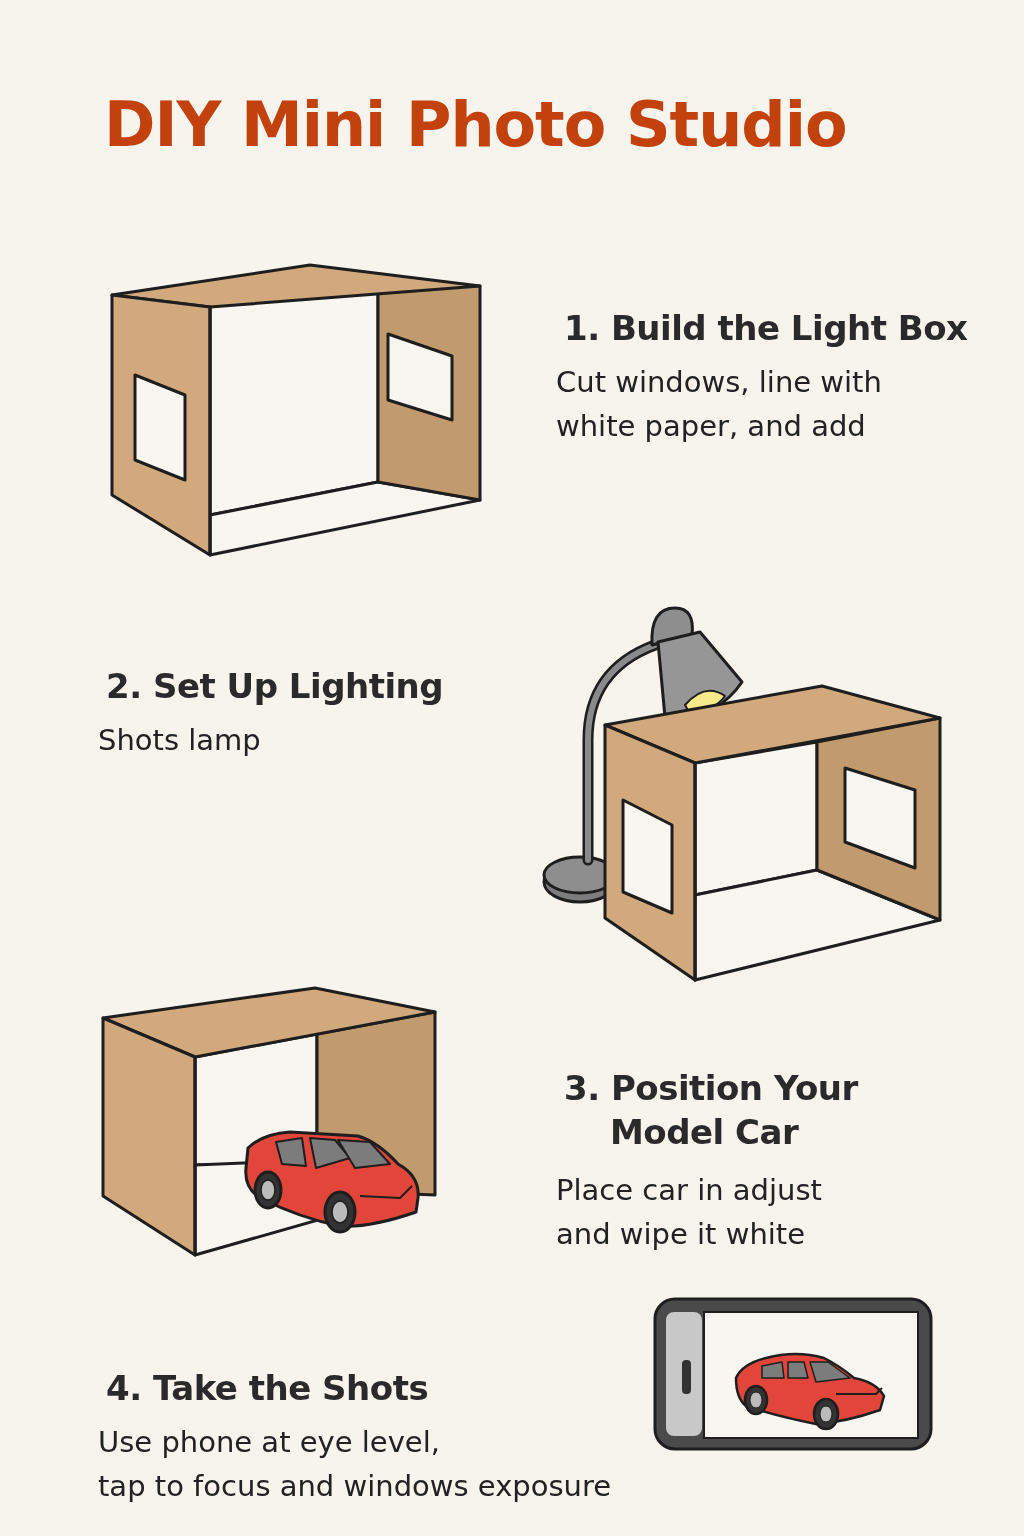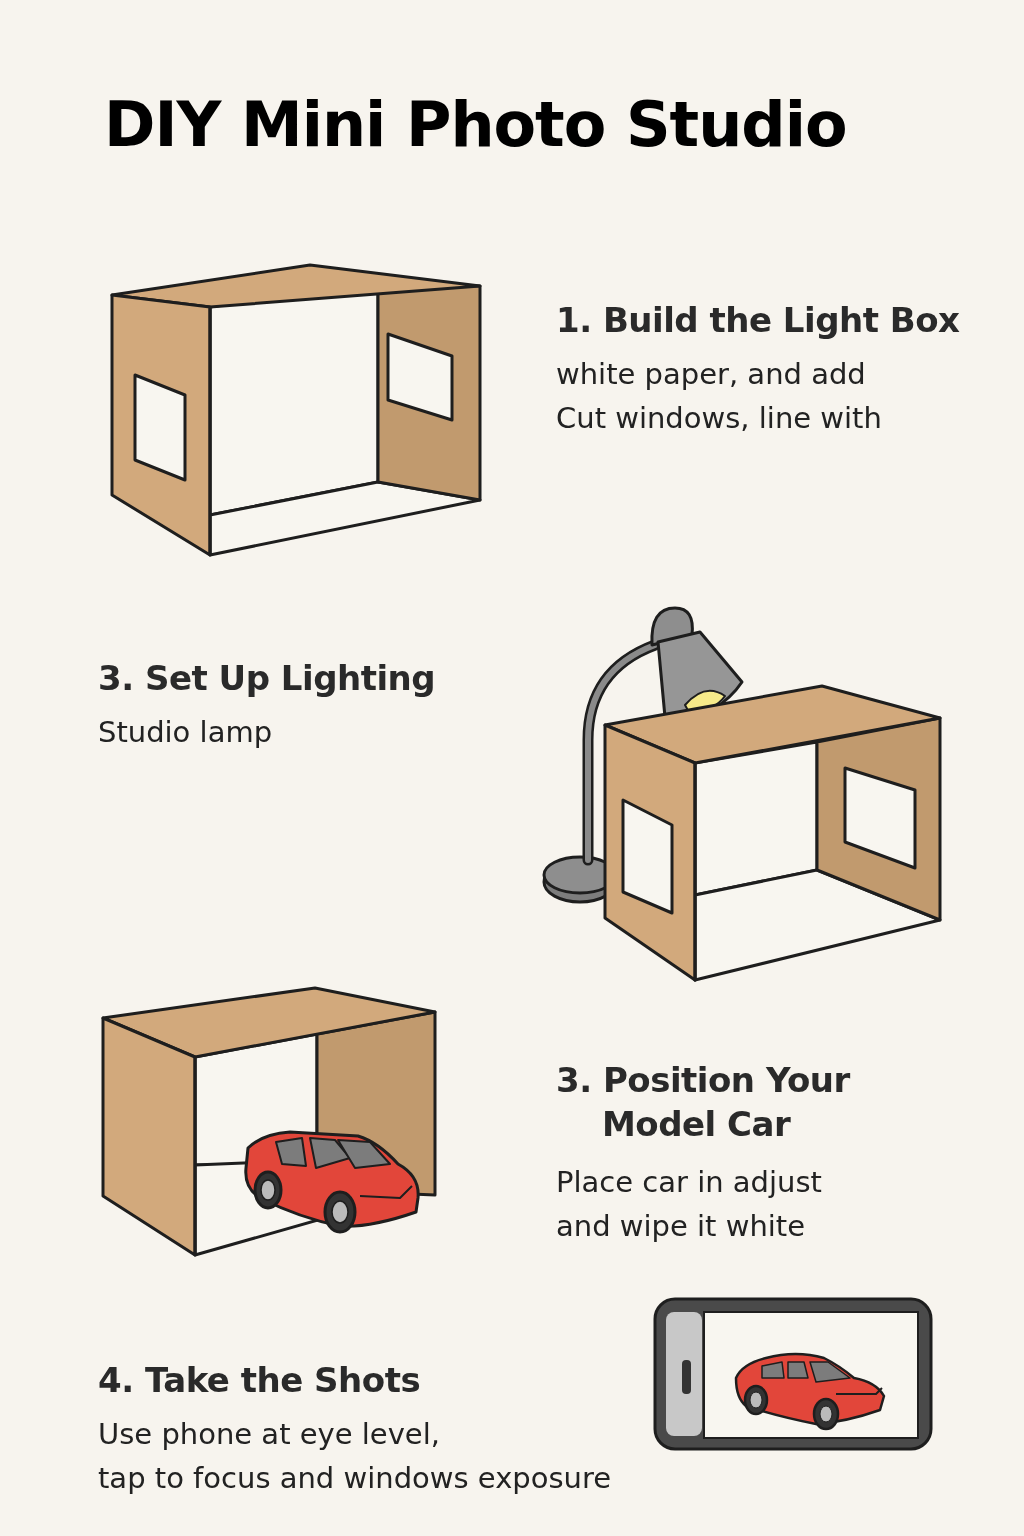--- a/index.html
+++ b/index.html
@@ -1,19 +1,19 @@
 <!DOCTYPE html>
 <html><head>
 <meta charset="utf-8">
 <style>
   html, body { margin:0; padding:0; }
   body { width:1024px; height:1536px; background:#f7f4ee; position:relative; overflow:hidden; font-family:"DejaVu Sans","Liberation Sans",sans-serif; color:#222; }
-  .title { position:absolute; left:104px; top:88px; font-size:62px; font-weight:bold; letter-spacing:-1px; color:#000000; margin:0; }
+  .title { position:absolute; left:104px; top:88px; font-size:62px; font-weight:bold; letter-spacing:-1px; color:#c2410c; margin:0; }
   .step { position:absolute; }
-  .step h2 { margin:0; font-size:34px; font-weight:bold; color:#2a2a2a; letter-spacing:-0.5px; line-height:1.3; }
+  .step h2 { margin:8px; font-size:34px; font-weight:bold; color:#2a2a2a; letter-spacing:-0.5px; line-height:1.3; }
   .step p { margin:10px 0 0 0; font-size:29px; line-height:44px; color:#222; }
   .line { display:block; }
   svg { position:absolute; overflow:visible; }
 </style>
 </head>
 <body>
 
 <h1 class="title">DIY Mini Photo Studio</h1>
 
 <svg style="left:100px;top:250px;" width="400" height="320" viewBox="0 0 400 320">
@@ -30,29 +30,29 @@
 
     <polygon points="12,45 110,57 110,305 12,245" fill="#d2a97c"></polygon>
     <polygon points="35,125 85,145 85,230 35,210" fill="#f8f6f0"></polygon>
     <line x1="110" y1="57" x2="110" y2="305"></line>
   </g>
 </svg>
 
 <div class="step" style="left:556px;top:298px;">
   <h2>1. Build the Light Box</h2>
   <p>
+    <span class="line">Cut windows, line with</span>
     <span class="line">white paper, and add</span>
-    <span class="line">Cut windows, line with</span>
   </p>
 </div>
 
 <div class="step" style="left:98px;top:656px;">
-  <h2>3. Set Up Lighting</h2>
+  <h2>2. Set Up Lighting</h2>
   <p>
-    <span class="line">Studio lamp</span>
+    <span class="line">Shots lamp</span>
   </p>
 </div>
 
 <svg style="left:530px;top:600px;" width="420" height="390" viewBox="0 0 420 390">
   <g stroke="#1e1e1e" stroke-width="3" stroke-linejoin="round" stroke-linecap="round">
 
     <ellipse cx="50" cy="282" rx="36" ry="20" fill="#7d7d7d"></ellipse>
     <ellipse cx="50" cy="275" rx="36" ry="18" fill="#8e8e8e"></ellipse>
 
     <path d="M58,260 L58,140 Q58,70 125,45" fill="none" stroke="#1e1e1e" stroke-width="11"></path>

